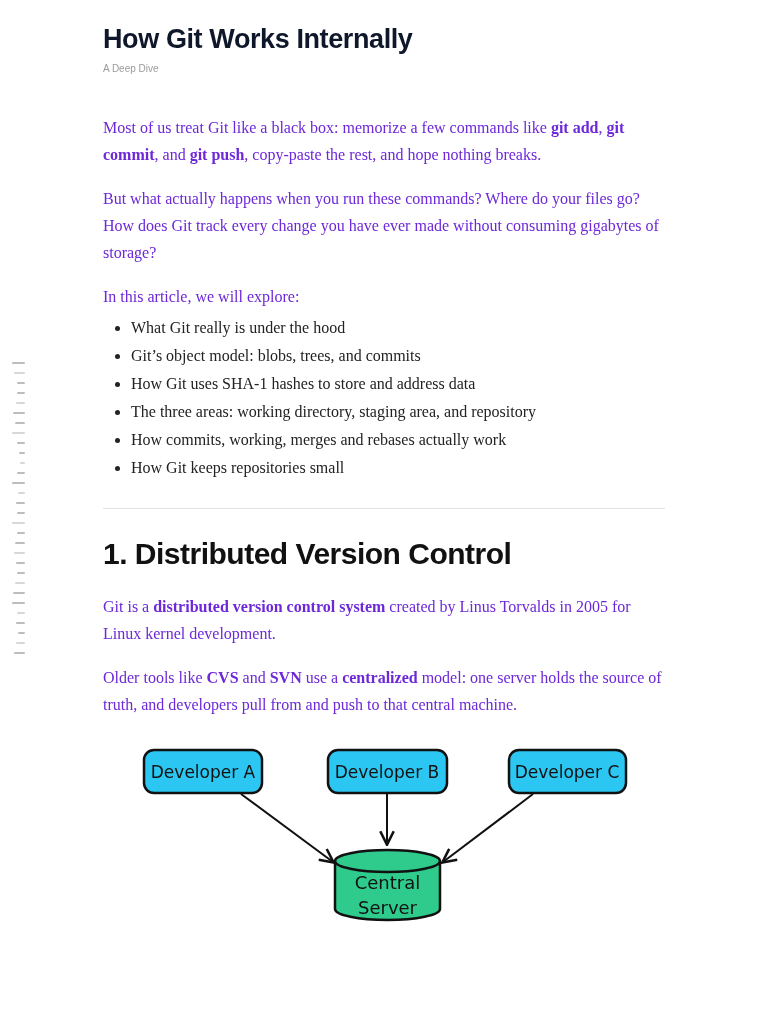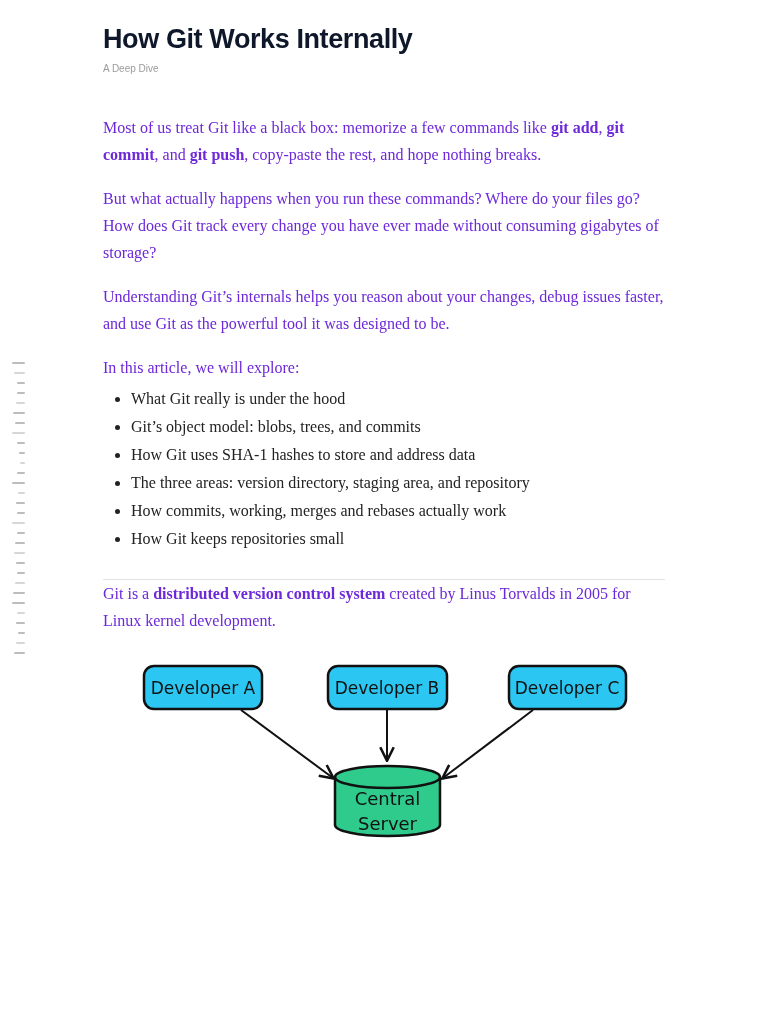--- a/index.html
+++ b/index.html
@@ -134,36 +134,37 @@
     <div class="mark" style="width: 11px;"></div>
   </div>
 
 <div class="article">
 
   <h1 class="title">How Git Works Internally</h1>
   <div class="subtitle">A Deep Dive</div>
 
   <p class="body-p"><span>Most of us treat Git like a black box: memorize a few commands like </span><b>git add</b><span>, </span><b>git commit</b><span>, and </span><b>git push</b><span>, copy-paste the rest, and hope nothing breaks.</span></p>
   <p class="body-p"><span>But what actually happens when you run these commands? Where do your files go? How does Git track every change you have ever made without consuming gigabytes of storage?</span></p>
-  <p class="body-p"><span>Understanding Git’s internals helps you reason about your changes, debug issues faster, and use Git as the powerful tool it was designed to be.</span></p>
   <p class="body-p" style="margin-bottom:8px;"><span>In this article, we will explore:</span></p>
 
   <ul class="topics">
       <li>What Git really is under the hood</li>
       <li>Git’s object model: blobs, trees, and commits</li>
       <li>How Git uses SHA-1 hashes to store and address data</li>
-      <li>The three areas: version directory, staging area, and repository</li>
+      <li>The three areas: working directory, staging area, and repository</li>
       <li>How commits, working, merges and rebases actually work</li>
       <li>How Git keeps repositories small</li>
     </ul>
 
   <hr class="section-divider">
 
+  <h2 class="section-heading">1. Distributed Version Control</h2>
 
   <p class="body-p"><span>Git is a </span><b>distributed version control system</b><span> created by Linus Torvalds in 2005 for Linux kernel development.</span></p>
+  <p class="body-p"><span>Older tools like </span><b>CVS</b><span> and </span><b>SVN</b><span> use a </span><b>centralized</b><span> model: one server holds the source of truth, and developers pull from and push to that central machine.</span></p>
 
   <div class="diagram-wrap">
     <svg width="545" height="186" viewBox="0 0 545 186" xmlns="http://www.w3.org/2000/svg">
       <defs>
         <marker id="arrow" viewBox="0 0 10 10" refX="8.5" refY="5" markerWidth="8" markerHeight="8" orient="auto-start-reverse">
           <path d="M 0.5 0.8 L 9 5 L 0.5 9.2" fill="none" stroke="#111" stroke-width="1.6"></path>
         </marker>
       </defs>
 
       <g>

